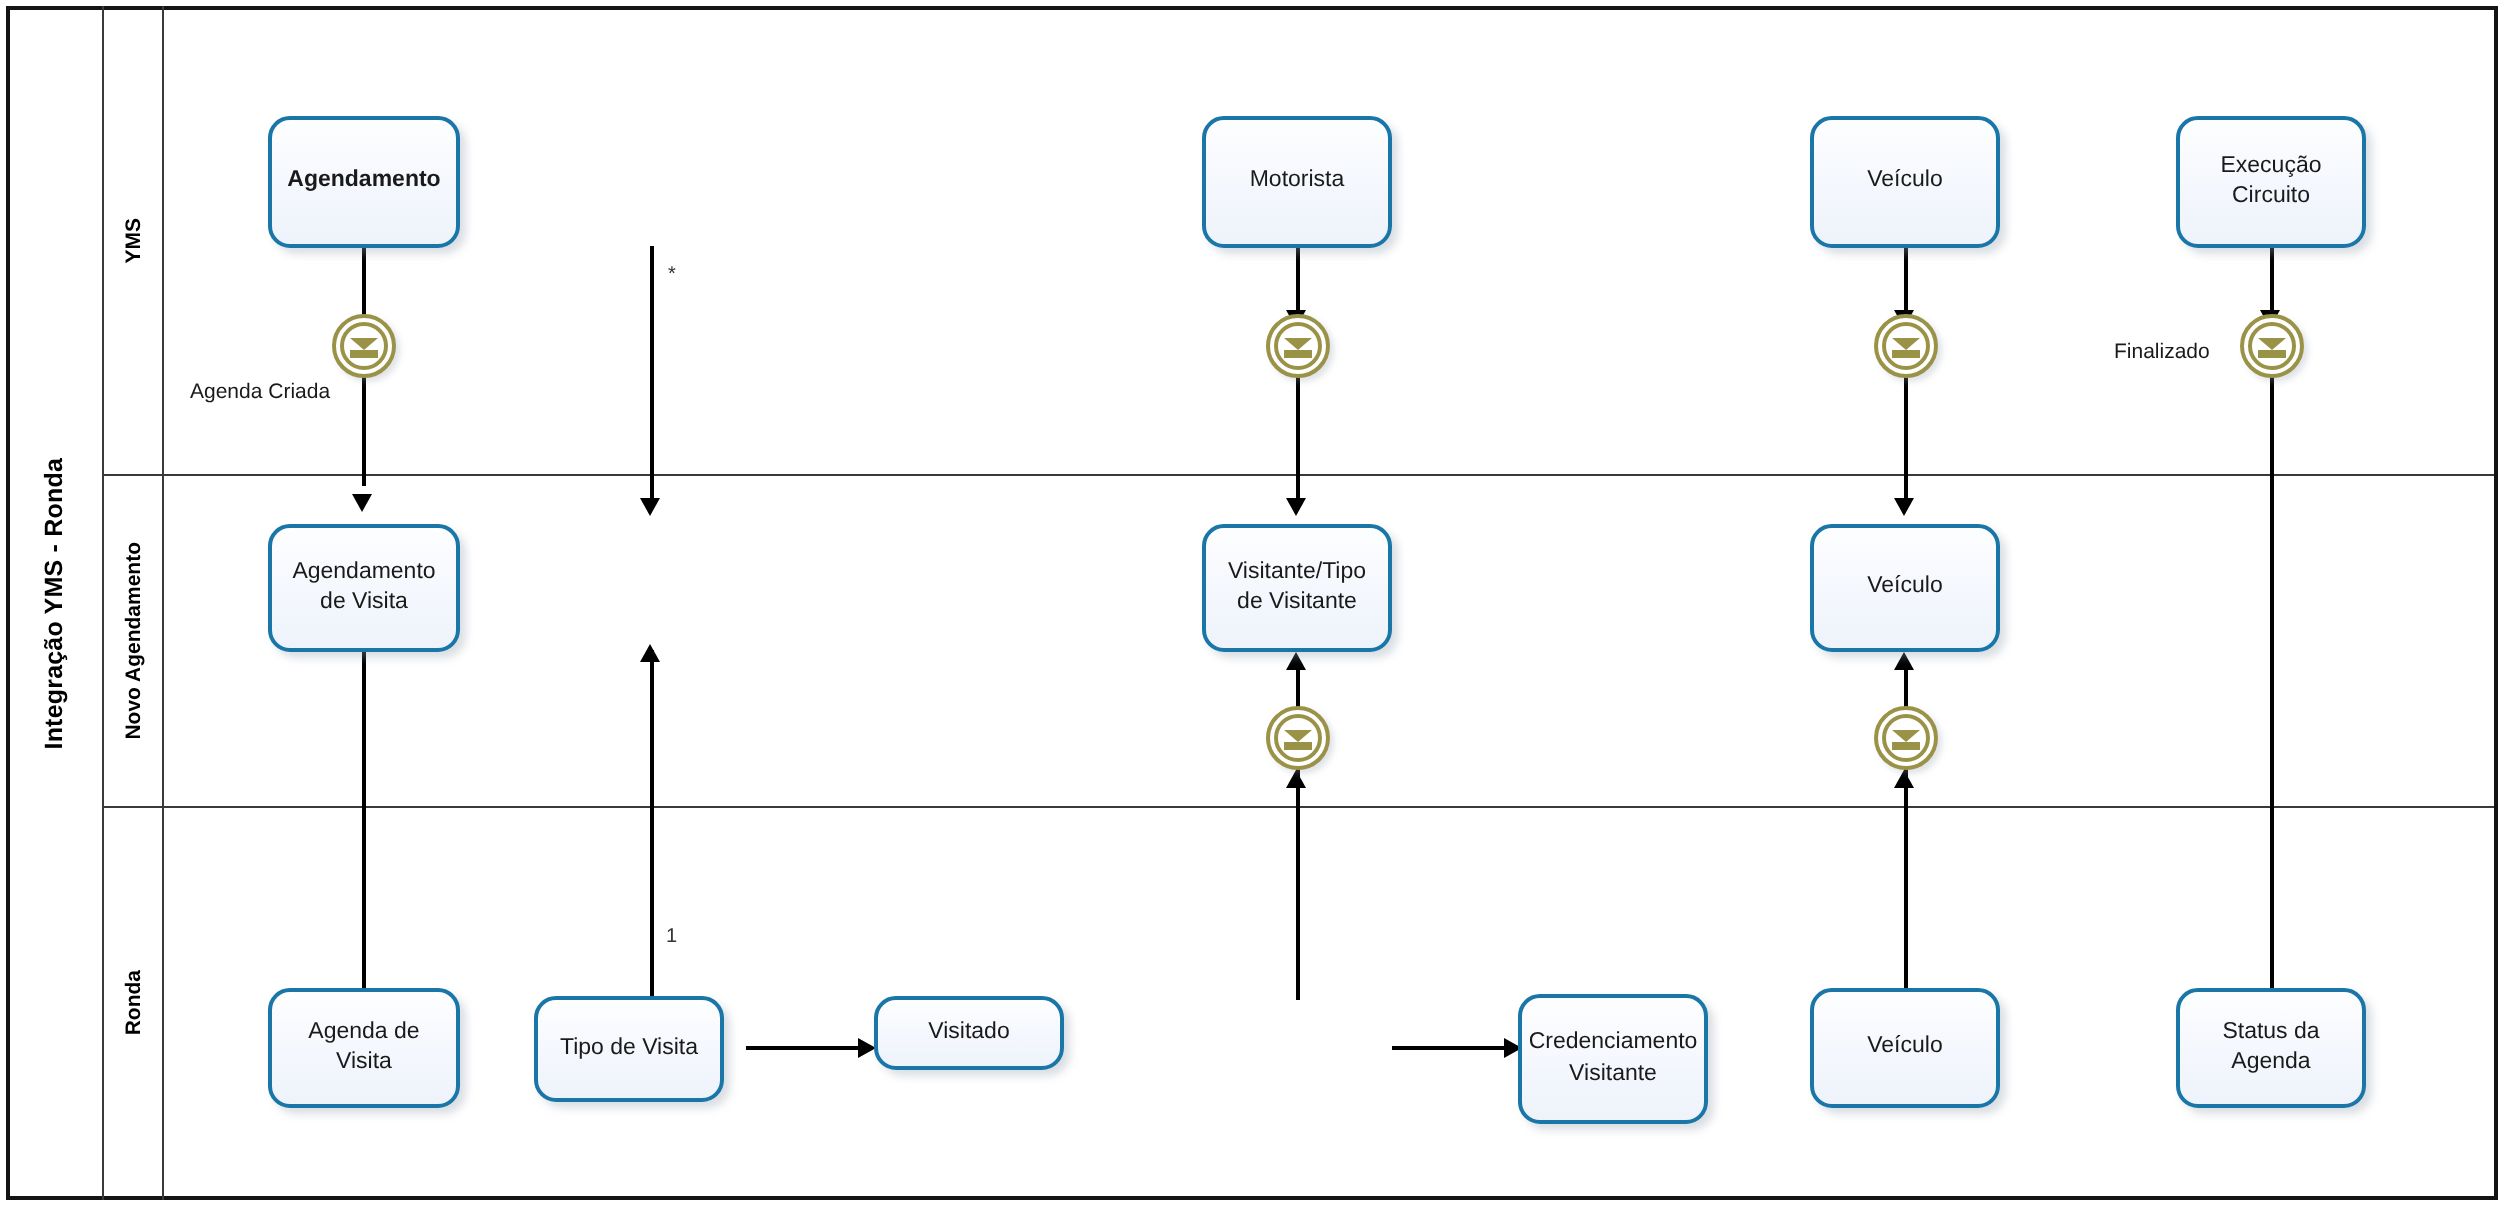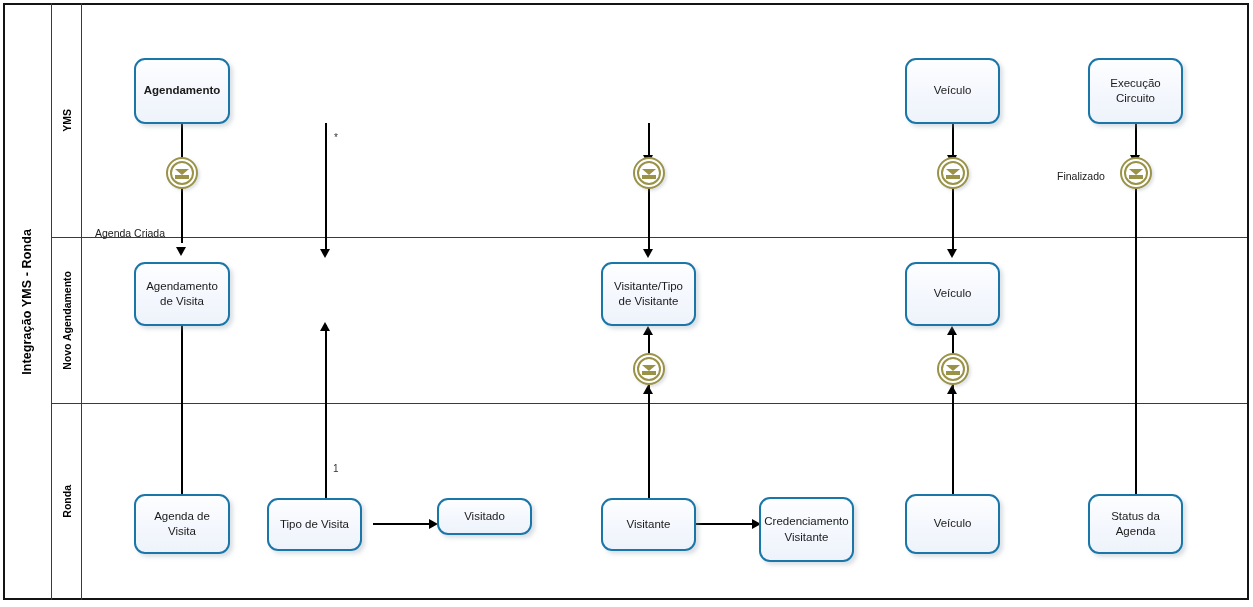--- a/index.html
+++ b/index.html
@@ -81,21 +81,21 @@
   <div class="lane-div" style="top:237px;"></div>
   <div class="lane-div" style="top:403px;"></div>
 
   <div class="conn v" style="left:181px;top:123px;height:120px;"></div>
   <div class="arrow down" style="left:176px;top:176px;"></div>
   <div class="arrow down" style="left:176px;top:247px;"></div>
   <div class="msg-ev" style="left:166px;top:157px;">
     <div class="ring2"></div>
       <div class="env"></div>
   </div>
-  <div class="lbl" style="left:95px;top:190px;margin-top:37px;">Agenda Criada</div>
+  <div class="lbl" style="left:95px;top:190px;">Agenda Criada</div>
 
   <div class="task" style="left:134px;top:58px;width:96px;height:66px;font-weight:bold;">
     <span>Agendamento</span>
   </div>
 
   <div class="conn v" style="left:181px;top:325px;height:175px;"></div>
   <div class="arrow down" style="left:176px;top:495px;"></div>
 
   <div class="task" style="left:134px;top:494px;width:96px;height:60px;">
     <span>Agenda de Visita</span>
@@ -126,36 +126,36 @@
   </div>
 
   <div class="conn v" style="left:648px;top:123px;height:130px;"></div>
   <div class="arrow down" style="left:643px;top:155px;"></div>
   <div class="arrow down" style="left:643px;top:249px;"></div>
   <div class="msg-ev" style="left:633px;top:157px;">
     <div class="ring2"></div>
       <div class="env"></div>
   </div>
 
+  <div class="task" style="left:601px;top:58px;width:95px;height:66px;">
+    <span>Motorista</span>
+  </div>
 
   <div class="task" style="left:601px;top:262px;width:95px;height:64px;">
     <span>Visitante/Tipo de Visitante</span>
   </div>
 
   <div class="conn v" style="left:648px;top:330px;height:170px;"></div>
   <div class="arrow up" style="left:643px;top:326px;"></div>
   <div class="arrow up" style="left:643px;top:385px;"></div>
   <div class="msg-ev" style="left:633px;top:353px;">
     <div class="ring2"></div>
       <div class="env"></div>
   </div>
 
-  <div class="task" style="left:601px;top:498px;width:95px;height:53px;">
-    <span>Visitante</span>
-  </div>
 
   <div class="conn h" style="left:696px;top:523px;width:62px;"></div>
   <div class="arrow right" style="left:752px;top:519px;"></div>
 
   <div class="task" style="left:759px;top:497px;width:95px;height:65px;">
     <span>Credenciamento Visitante</span>
   </div>
 
   <div class="conn v" style="left:952px;top:123px;height:130px;"></div>
   <div class="arrow down" style="left:947px;top:155px;"></div>

